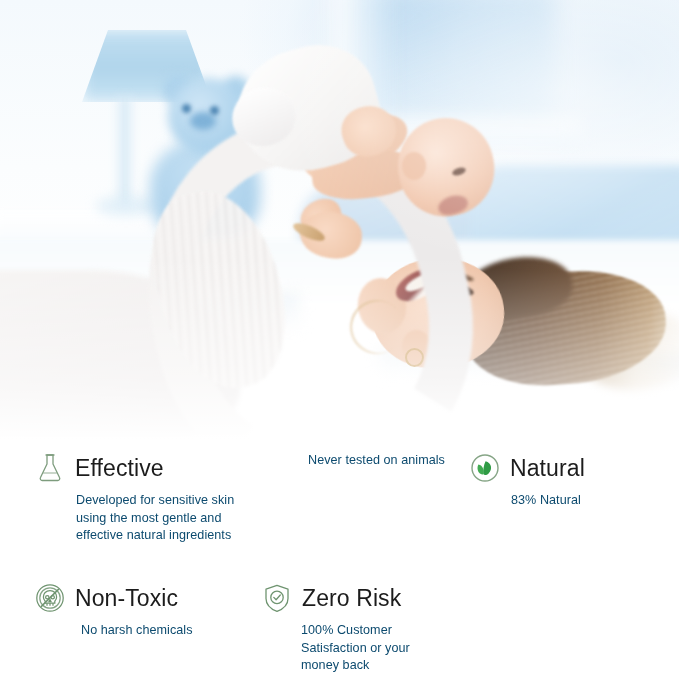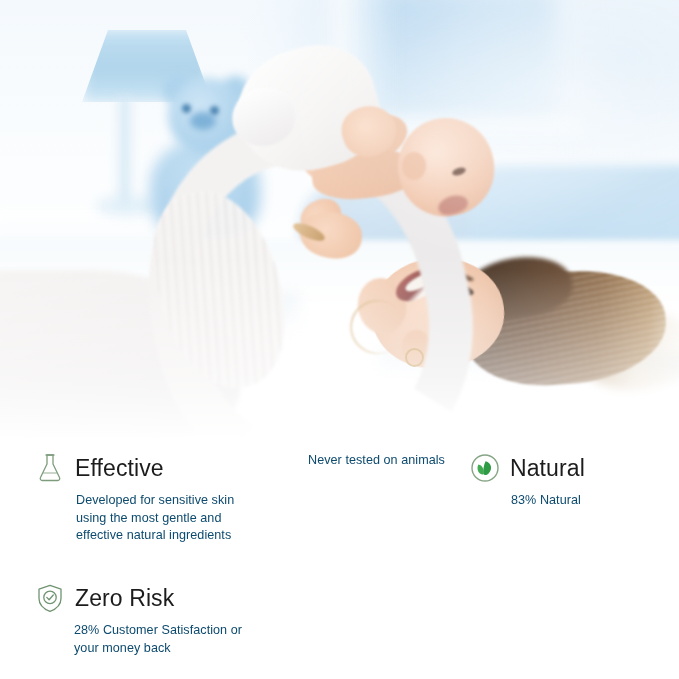--- a/index.html
+++ b/index.html
@@ -485,29 +485,47 @@
             <circle cx="15" cy="15" r="13" fill="none" stroke="#86a586" stroke-width="1.4"></circle>
             <path d="M15.6 8.2 C21.6 9.6 22.8 16.4 18.6 20.4 C16.4 22.5 14 22.2 13.2 21 C13 17 13.8 11.6 15.6 8.2 Z" fill="#2f9b45"></path>
             <path d="M8.4 11.6 C13 12.4 14.4 17.6 13 21.2 C11.2 22 8.6 20 7.8 17.2 C7.2 15 7.6 13.2 8.4 11.6 Z" fill="#41ab52"></path>
           </svg>
         </span>
         <span class="feature-title">Natural</span>
       </div>
       <div class="feature-desc">83% Natural</div>
     </div>
 
+    <div class="feature col2">
+      <div class="feature-head">
+        <span class="feature-icon">
+          <svg width="30" height="30" viewBox="0 0 30 30" fill="none" stroke="#6f9470" stroke-width="1.25">
+            <circle cx="15" cy="15" r="13.2"></circle>
+            <circle cx="15" cy="15" r="10.2" stroke-opacity="0.85"></circle>
+            <path d="M15 7.6 c4.2 0 6.6 3 6.6 6.4 0 2.2 -1 3.4 -1.8 4.2 v2 h-9.6 v-2 c-0.8 -0.8 -1.8 -2 -1.8 -4.2 0 -3.4 2.4 -6.4 6.6 -6.4 Z"></path>
+            <circle cx="12.3" cy="14.2" r="1.7"></circle>
+            <circle cx="17.7" cy="14.2" r="1.7"></circle>
+            <path d="M15 16.6 l-1 2 h2 Z"></path>
+            <path d="M12 20.2 v2.6 M15 20.2 v2.6 M18 20.2 v2.6"></path>
+            <line x1="6.4" y1="23.4" x2="23.4" y2="6.4" stroke-width="1.5" stroke-linecap="round"></line>
+          </svg>
+        </span>
+        <span class="feature-title">Non-Toxic</span>
+      </div>
+      <div class="feature-desc">No harsh chemicals</div>
+    </div>
 
     <div class="feature col3">
       <div class="feature-head">
         <span class="feature-icon">
           <svg width="30" height="31" viewBox="0 0 30 31" fill="none" stroke="#6f9470" stroke-width="1.3" stroke-linejoin="round" stroke-linecap="round">
             <path d="M15 2.4 L26 6.2 v9.2 c0 6.4 -5 10.6 -11 13 -6 -2.4 -11 -6.6 -11 -13 V6.2 Z"></path>
             <circle cx="15" cy="14.4" r="6.2"></circle>
             <path d="M11.8 14.4 l2.3 2.4 4.2 -4.8"></path>
           </svg>
         </span>
         <span class="feature-title">Zero Risk</span>
       </div>
-      <div class="feature-desc">28% Customer Satisfaction or your money back</div>
+      <div class="feature-desc">100% Customer Satisfaction or your money back</div>
     </div>
 
   </div>
 </div>
 
 </body></html>

